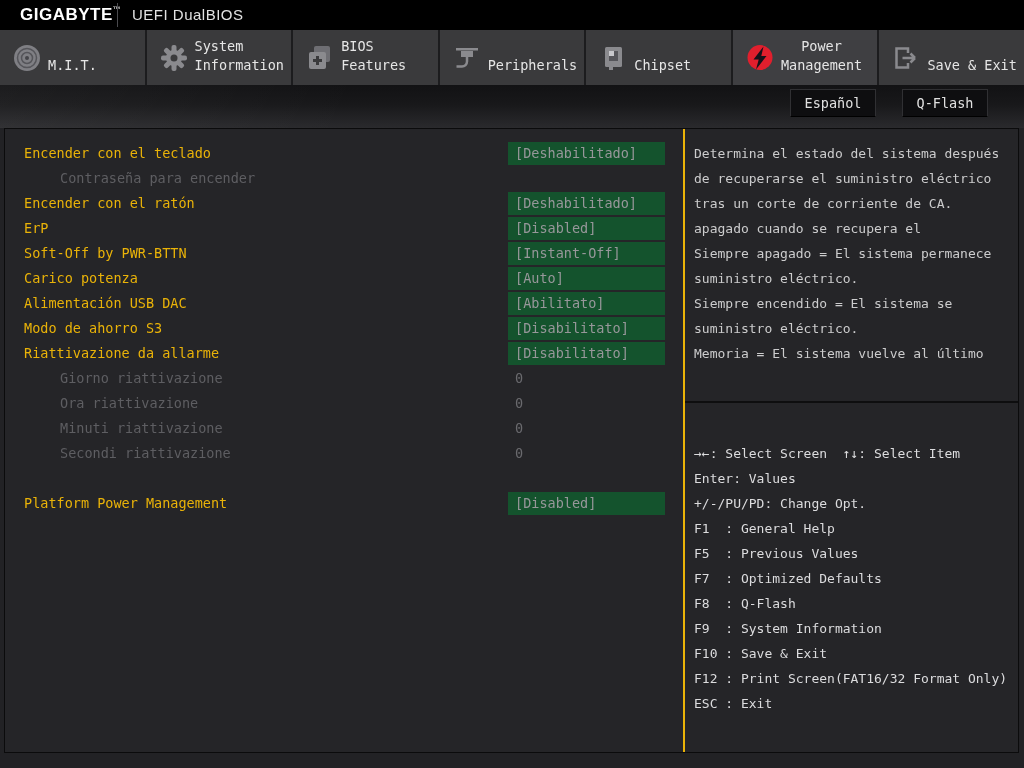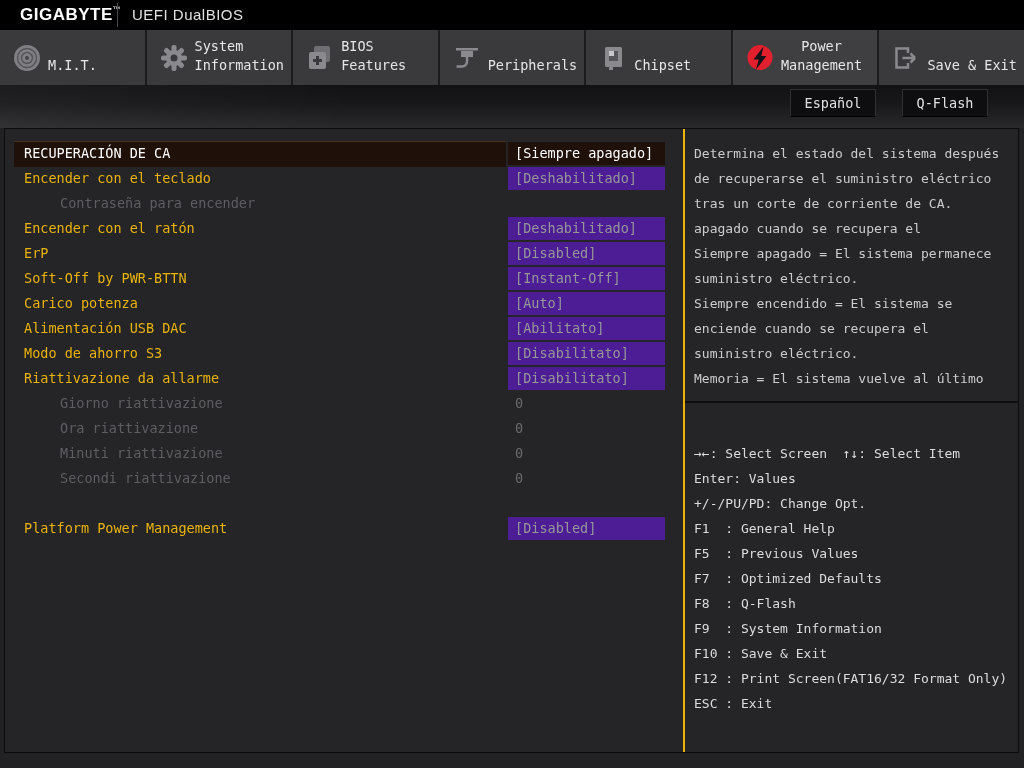--- a/index.html
+++ b/index.html
@@ -48,21 +48,21 @@
   .row-label { position:absolute; left:19px; top:4px; z-index:1; font-size:13.5px;
                color:#eab308; white-space:pre; }
   .row.indent .row-label { left:55px; }
   .row.dim .row-label { color:#5e5e62; }
   .row.selected .row-label { color:#fff; }
   .row.selected::before { content:""; position:absolute; left:9px; top:0; width:492px; height:25px;
                background:#20100a; border-top:1px solid #46地31 ; }
   .row.selected::before { border-top:1px solid #463121; }
   .row-value { position:absolute; left:503px; top:1px; width:157px; height:23px; z-index:1;
                font-size:13.5px; line-height:23px; padding-left:7px; color:#97979a; white-space:pre; }
-  .row-value.boxed { background:#4c1d95; }
+  .row-value.boxed { background:#14532d; }
   .row-value.plain { color:#6a6a6e; }
   .row.selected .row-value.boxed { background:#20100a; color:#fff; }
 
   
   .helppanel { position:absolute; left:678px; top:0; width:335px; height:623px;
                border-left:2px solid #eab308; }
   .helptext { position:absolute; top:12px; left:9px; right:4px; }
   .help-line { height:25px; line-height:25px; font-size:13px; color:#cccccd; white-space:pre; }
   .help-divider { position:absolute; top:272px; left:0; width:100%; height:2px; background:#0e0e0f; }
   .keybindings { position:absolute; top:312px; left:9px; right:4px; }
@@ -160,24 +160,20 @@
       </div>
     </nav>
 
   <div class="strip">
     <div class="strip-btn btn-lang">Español</div>
     <div class="strip-btn btn-qflash">Q-Flash</div>
   </div>
 
   <main class="content">
     <section class="settings" id="settings">
-        <div class="row selected">
-          <span class="row-label">RECUPERACIÓN DE CA</span>
-          <span class="row-value boxed">[Siempre apagado]</span>
-        </div>
         <div class="row">
           <span class="row-label">Encender con el teclado</span>
           <span class="row-value boxed">[Deshabilitado]</span>
         </div>
         <div class="row dim indent">
           <span class="row-label">Contraseña para encender</span>
         </div>
         <div class="row">
           <span class="row-label">Encender con el ratón</span>
           <span class="row-value boxed">[Deshabilitado]</span>
@@ -230,21 +226,20 @@
       </section>
     <aside class="helppanel">
       <div class="helptext" id="helptext">
           <div class="help-line">Determina el estado del sistema después</div>
           <div class="help-line">de recuperarse el suministro eléctrico</div>
           <div class="help-line">tras un corte de corriente de CA.</div>
           <div class="help-line">apagado cuando se recupera el</div>
           <div class="help-line">Siempre apagado = El sistema permanece</div>
           <div class="help-line">suministro eléctrico.</div>
           <div class="help-line">Siempre encendido = El sistema se</div>
-          <div class="help-line">enciende cuando se recupera el</div>
           <div class="help-line">suministro eléctrico.</div>
           <div class="help-line">Memoria = El sistema vuelve al último</div>
         </div>
       <div class="help-divider"></div>
       <div class="keybindings" id="keybindings">
           <div class="key-line">→←: Select Screen  ↑↓: Select Item</div>
           <div class="key-line">Enter: Values</div>
           <div class="key-line">+/-/PU/PD: Change Opt.</div>
           <div class="key-line">F1  : General Help</div>
           <div class="key-line">F5  : Previous Values</div>

